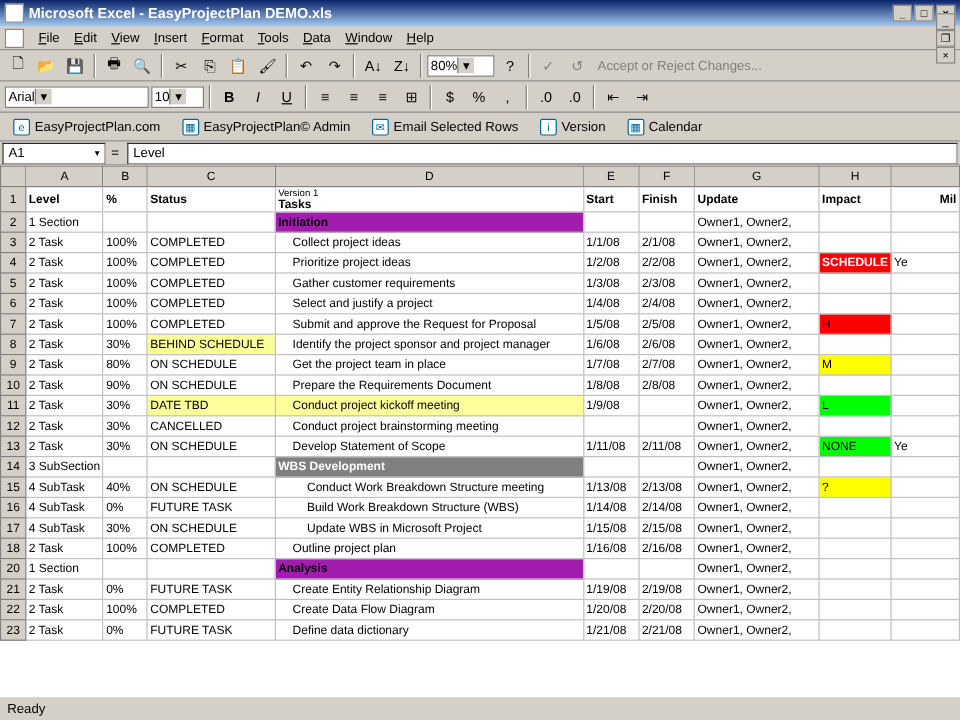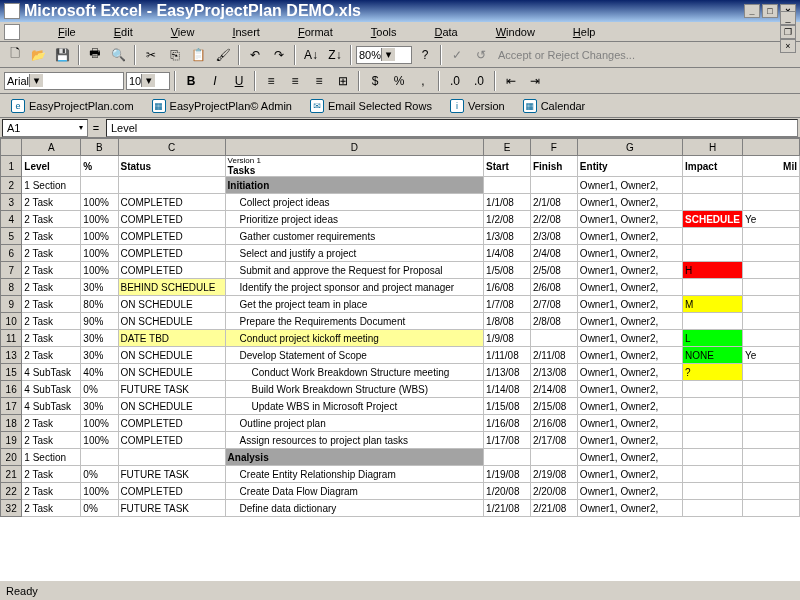--- a/index.html
+++ b/index.html
@@ -1,24 +1,24 @@
 <!DOCTYPE html>
 <html><head>
 <meta charset="utf-8">
 <style>
 * { box-sizing: border-box; margin: 0; padding: 0; }
 body { font-family: Tahoma, Arial, sans-serif; font-size: 11px; background: #d4d0c8; width: 800px; height: 600px; overflow: hidden; }
 .titlebar { background: linear-gradient(#0a246a, #a6caf0); color: #fff; height: 22px; display: flex; align-items: center; padding: 0 4px; font-weight: bold; }
 .titlebar .icon { width: 16px; height: 16px; background: #fff; border: 1px solid #888; margin-right: 4px; }
-.titlebar .title { flex: 1; font-size: 16px; }
+.titlebar .title { flex: 1; font-size: 12px; }
 .titlebar .winbtns { display: flex; gap: 2px; }
 .winbtn { width: 16px; height: 14px; background: #d4d0c8; border: 1px solid #888; display: flex; align-items: center; justify-content: center; font-size: 9px; color: #000; }
 .menubar { background: #d4d0c8; height: 20px; display: flex; align-items: center; padding: 0 4px; border-bottom: 1px solid #808080; }
 .menubar .docicon { width: 16px; height: 16px; background: #fff; border: 1px solid #888; margin-right: 6px; }
-.menuitem { padding: 2px 6px; cursor: default; margin-left: 26px; }
+.menuitem { padding: 2px 6px; cursor: default; }
 .menuitem u { text-decoration: underline; }
 .menubar .spacer { flex: 1; }
 .toolbar { background: #d4d0c8; height: 26px; display: flex; align-items: center; padding: 2px 4px; border-bottom: 1px solid #808080; gap: 2px; }
 .tbtn { width: 22px; height: 22px; border: 1px solid #d4d0c8; display: flex; align-items: center; justify-content: center; font-size: 12px; cursor: default; }
 .tsep { width: 2px; height: 20px; border-left: 1px solid #808080; border-right: 1px solid #fff; margin: 0 2px; }
 .combo { background: #fff; border: 1px solid #808080; height: 18px; display: flex; align-items: center; padding: 0 2px; font-size: 11px; }
 .combo .arrow { width: 14px; text-align: center; background: #d4d0c8; border-left: 1px solid #808080; }
 .linkbar { background: #d4d0c8; height: 24px; display: flex; align-items: center; padding: 2px 4px; border-bottom: 1px solid #808080; gap: 4px; }
 .linkbtn { display: flex; align-items: center; gap: 4px; padding: 2px 6px; border: 1px solid #d4d0c8; cursor: default; }
 .linkbtn .licon { width: 14px; height: 14px; background: #fff; border: 1px solid #069; border-radius: 2px; display:flex; align-items:center; justify-content:center; font-size:9px; color:#069;}
@@ -28,21 +28,21 @@
 .formula { background: #fff; border: 1px inset #808080; height: 18px; flex: 1; margin: 0 2px; padding: 0 4px; display: flex; align-items: center; }
 .eq { width: 16px; text-align: center; }
 .grid { background: #fff; overflow: auto; height: 442px; position: relative; }
 table { border-collapse: collapse; font-size: 10px; font-family: Arial; }
 th, td { border: 1px solid #c0c0c0; height: 17px; padding: 0 2px; white-space: nowrap; text-align: left; vertical-align: middle; }
 .colhdr { background: #d4d0c8; text-align: center; font-weight: normal; border: 1px solid #808080; position: sticky; top: 0; }
 .rowhdr { background: #d4d0c8; text-align: center; font-weight: normal; border: 1px solid #808080; width: 22px; }
 .corner { background: #d4d0c8; border: 1px solid #808080; }
 .colA { width: 60px; } .colB { width: 38px; } .colC { width: 108px; } .colD { width: 262px; } .colE { width: 48px; } .colF { width: 48px; } .colG { width: 108px; } .colH { width: 54px; } .colI { width: 30px; padding-left: 40px; }
 .hdrrow td { font-weight: bold; }
-.section { background: #a3a3a3; font-weight: bold; }
+.section { background: #a21caf; font-weight: bold; }
 .subsection { background: #808080; color: #fff; font-weight: bold; }
 .yellow { background: #ffff99; }
 .red { background: #ff0000; color: #fff; font-weight: bold; }
 .redplain { background: #ff0000; }
 .green { background: #00ff00; }
 .greenplain { background: #00ff00; }
 .yellowcell { background: #ffff00; }
 .pct { }
 .statusbar { background: #d4d0c8; height: 20px; border-top: 1px solid #fff; padding: 2px 6px; display: flex; align-items: center; }
 .gray { color: #808080; }
@@ -197,21 +197,21 @@
           <th class="colhdr colI"></th>
         </tr>
         <tr class="hdrrow">
           <th class="rowhdr">1</th>
           <td class="colA">Level</td>
           <td class="colB">%</td>
           <td class="colC">Status</td>
           <td class="colD"><div style="font-size:8px;font-weight:normal">Version 1</div>Tasks</td>
           <td class="colE">Start</td>
           <td class="colF">Finish</td>
-          <td class="colG">Entity</td>
+          <td class="colG">Update</td>
           <td class="colH">Impact</td>
           <td class="colI">Mil</td>
         </tr>
         <tr>
           <th class="rowhdr">2</th>
           <td>1 Section</td>
           <td class="pct"></td>
           <td class=""></td>
           <td class="section" style="">Initiation</td>
           <td></td>
@@ -322,30 +322,54 @@
           <td class="pct">30%</td>
           <td class="yellow">DATE TBD</td>
           <td class="yellow" style="padding-left:14px">Conduct project kickoff meeting</td>
           <td>1/9/08</td>
           <td></td>
           <td>Owner1, Owner2,</td>
           <td class="greenplain">L</td>
           <td></td>
         </tr>
         <tr>
+          <th class="rowhdr">12</th>
+          <td>2 Task</td>
+          <td class="pct">30%</td>
+          <td class="">CANCELLED</td>
+          <td class="" style="padding-left:14px">Conduct project brainstorming meeting</td>
+          <td></td>
+          <td></td>
+          <td>Owner1, Owner2,</td>
+          <td class=""></td>
+          <td></td>
+        </tr>
+        <tr>
           <th class="rowhdr">13</th>
           <td>2 Task</td>
           <td class="pct">30%</td>
           <td class="">ON SCHEDULE</td>
           <td class="" style="padding-left:14px">Develop Statement of Scope</td>
           <td>1/11/08</td>
           <td>2/11/08</td>
           <td>Owner1, Owner2,</td>
           <td class="green">NONE</td>
           <td>Ye</td>
+        </tr>
+        <tr>
+          <th class="rowhdr">14</th>
+          <td>3 SubSection</td>
+          <td class="pct"></td>
+          <td class=""></td>
+          <td class="subsection" style="">WBS Development</td>
+          <td></td>
+          <td></td>
+          <td>Owner1, Owner2,</td>
+          <td class=""></td>
+          <td></td>
         </tr>
         <tr>
           <th class="rowhdr">15</th>
           <td>4 SubTask</td>
           <td class="pct">40%</td>
           <td class="">ON SCHEDULE</td>
           <td class="" style="padding-left:26px">Conduct Work Breakdown Structure meeting</td>
           <td>1/13/08</td>
           <td>2/13/08</td>
           <td>Owner1, Owner2,</td>
@@ -382,32 +406,20 @@
           <td class="pct">100%</td>
           <td class="">COMPLETED</td>
           <td class="" style="padding-left:14px">Outline project plan</td>
           <td>1/16/08</td>
           <td>2/16/08</td>
           <td>Owner1, Owner2,</td>
           <td class=""></td>
           <td></td>
         </tr>
         <tr>
-          <th class="rowhdr">19</th>
-          <td>2 Task</td>
-          <td class="pct">100%</td>
-          <td class="">COMPLETED</td>
-          <td class="" style="padding-left:14px">Assign resources to project plan tasks</td>
-          <td>1/17/08</td>
-          <td>2/17/08</td>
-          <td>Owner1, Owner2,</td>
-          <td class=""></td>
-          <td></td>
-        </tr>
-        <tr>
           <th class="rowhdr">20</th>
           <td>1 Section</td>
           <td class="pct"></td>
           <td class=""></td>
           <td class="section" style="">Analysis</td>
           <td></td>
           <td></td>
           <td>Owner1, Owner2,</td>
           <td class=""></td>
           <td></td>
@@ -430,21 +442,21 @@
           <td class="pct">100%</td>
           <td class="">COMPLETED</td>
           <td class="" style="padding-left:14px">Create Data Flow Diagram</td>
           <td>1/20/08</td>
           <td>2/20/08</td>
           <td>Owner1, Owner2,</td>
           <td class=""></td>
           <td></td>
         </tr>
         <tr>
-          <th class="rowhdr">32</th>
+          <th class="rowhdr">23</th>
           <td>2 Task</td>
           <td class="pct">0%</td>
           <td class="">FUTURE TASK</td>
           <td class="" style="padding-left:14px">Define data dictionary</td>
           <td>1/21/08</td>
           <td>2/21/08</td>
           <td>Owner1, Owner2,</td>
           <td class=""></td>
           <td></td>
         </tr>

